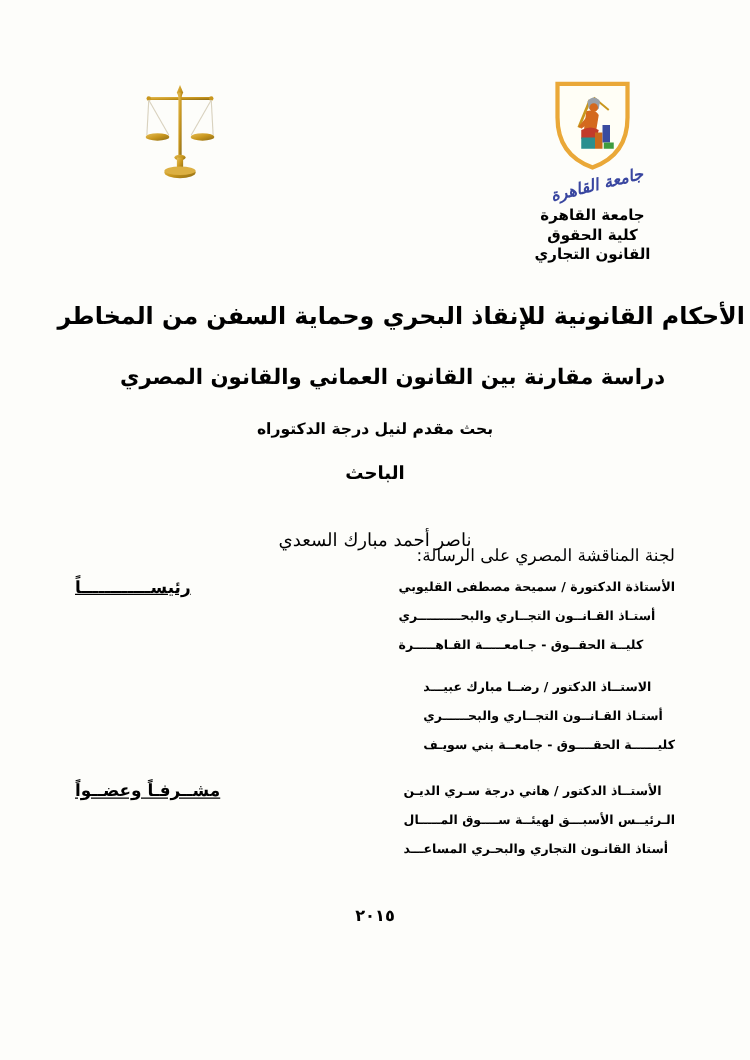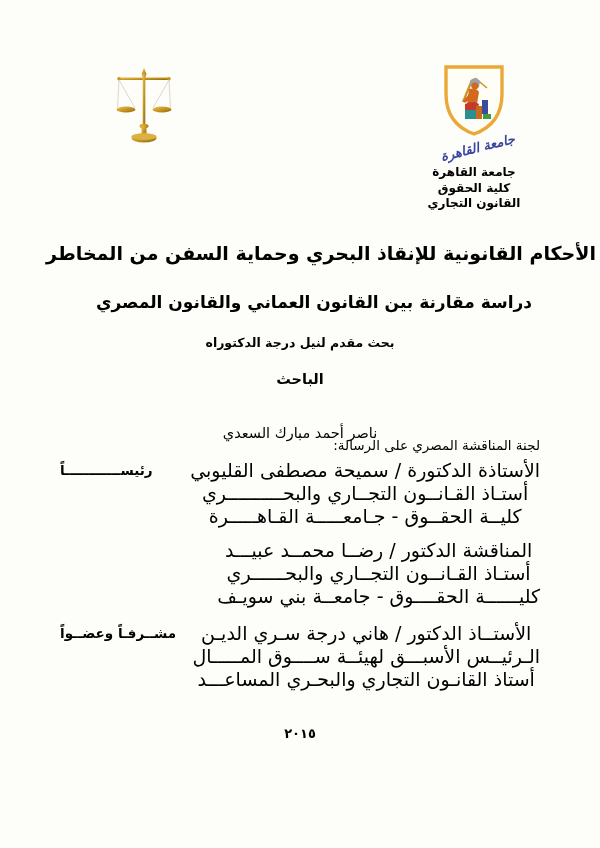--- a/index.html
+++ b/index.html
@@ -64,32 +64,33 @@
     position:absolute;top:409px;left:0;right:0;
     text-align:center;font-size:14.5px;font-weight:normal;margin-top:16px;
   }
   
   .committee-heading{
     position:absolute;top:437px;right:60px;
     font-size:13.5px;font-weight:normal;text-align:right;
   }
   .member{
     position:absolute;right:60px;
-    text-align:center;
-    font-size:19px;font-weight:normal;line-height:23px;
+    text-align:left;
+    font-size:10px;font-weight:bold;line-height:23px;
     white-space:nowrap;
   }
   .member-1{top:459px;}
   .member-2{top:539px;}
   .member-3{top:622px;}
   .role{
     position:absolute;left:60px;width:128px;
     text-align:left;direction:rtl;
     font-size:13.5px;font-weight:bold;line-height:23px;
     white-space:nowrap;
+    text-decoration:underline;
   }
   .role-1{top:459px;}
   .role-2{top:539px;}
   .role-3{top:622px;}
   .year{
     position:absolute;top:726px;left:0;right:0;
     text-align:center;font-size:13px;font-weight:bold;letter-spacing:2px;
   }
 </style>
 </head>
@@ -174,21 +175,21 @@
   <div class="committee-heading">لجنة المناقشة المصري على الرسالة:</div>
 
   <div class="member member-1">
     <div>الأستاذة الدكتورة / سميحة مصطفى القليوبي</div>
     <div>أستـاذ القـانــون التجــاري والبحــــــــــري</div>
     <div>كليــة الحقــوق - جـامعـــــة القـاهـــــرة</div>
   </div>
   <div class="role role-1">رئيســــــــــــاً</div>
 
   <div class="member member-2">
-    <div>المناقشة الدكتور / رضــا محمــد عبيـــد</div>
+    <div>الاستــاذ الدكتور / رضــا مبارك عبيـــد</div>
     <div>أستـاذ القـانــون التجــاري والبحــــــري</div>
     <div>كليــــــة الحقــــوق - جامعــة بني سويـف</div>
   </div>
 
   <div class="member member-3">
     <div>الأستــاذ الدكتور / هاني درجة سـري الديـن</div>
     <div>الـرئيــس الأسبـــق لهيئــة ســــوق المـــــال</div>
     <div>أستاذ القانـون التجاري والبحـري المساعـــد</div>
   </div>
   <div class="role role-3">مشــرفـاً وعضــواً</div>

